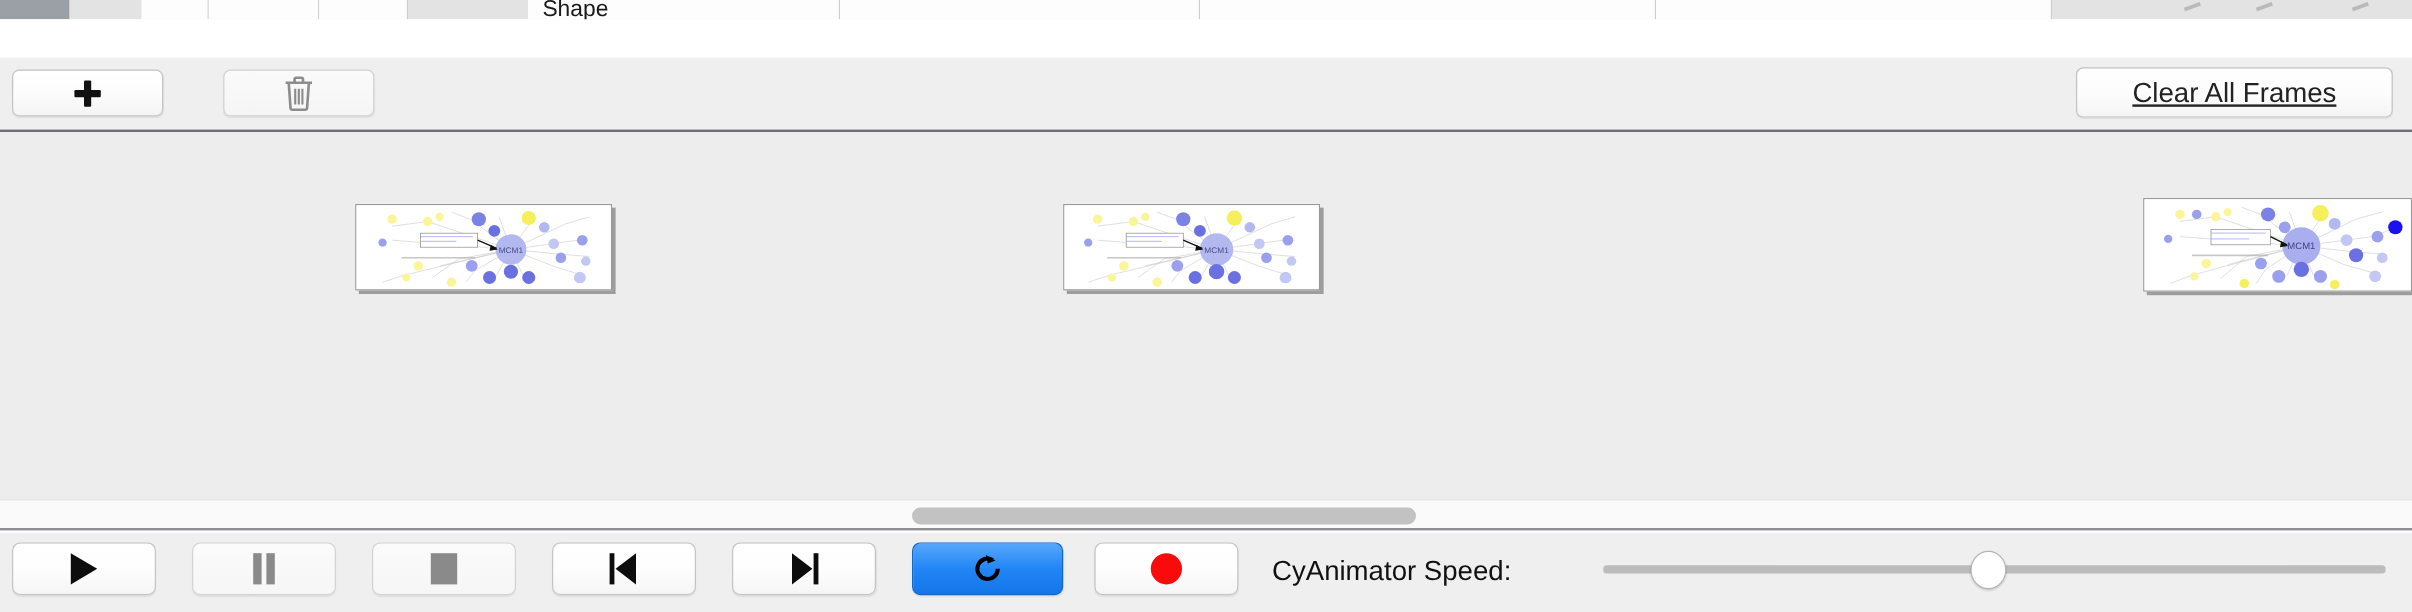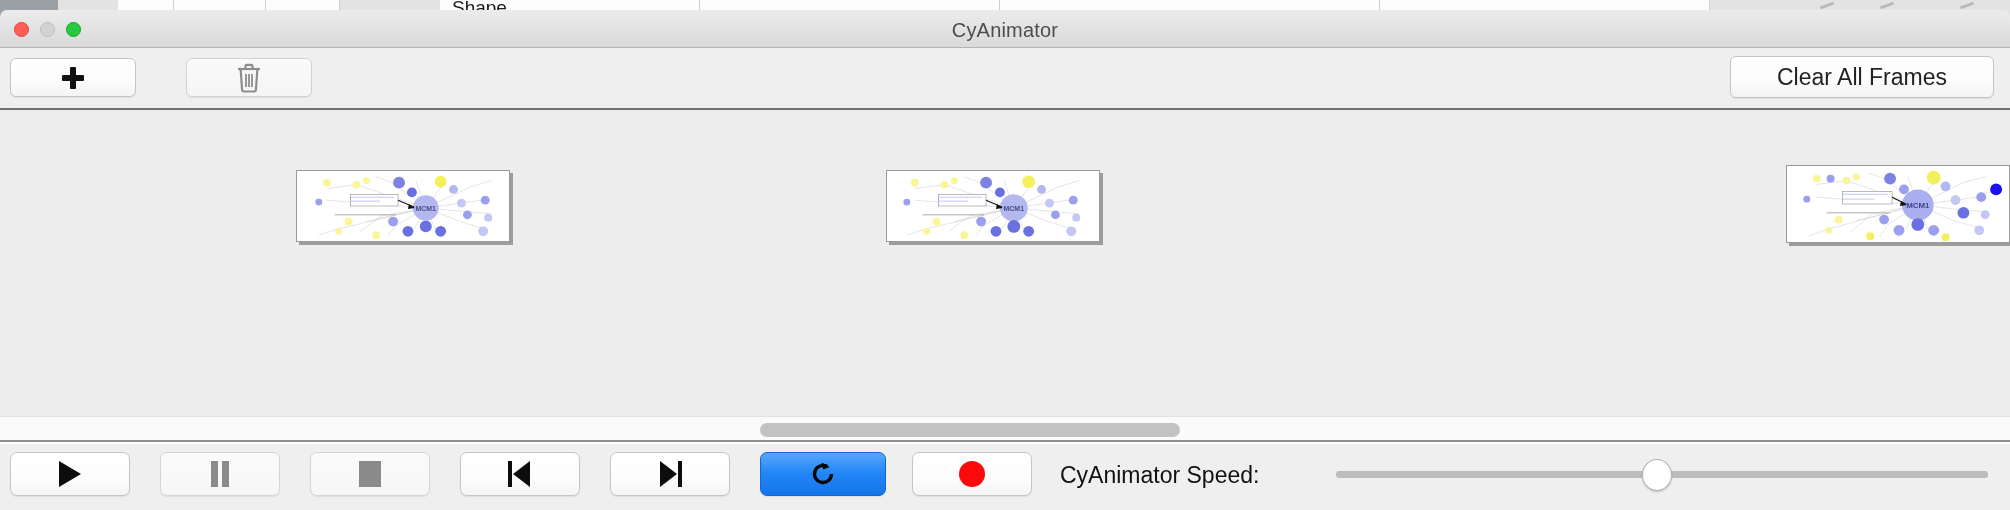--- a/index.html
+++ b/index.html
@@ -56,21 +56,21 @@
     display: flex; align-items: center; justify-content: center;
     cursor: pointer; user-select: none;
   }
   .btn.disabled {
     background: linear-gradient(to bottom, #fafafa 0%, #f5f5f5 100%);
     border-color: #d2d2d2;
   }
   .btn-add   { left: 10px;  top: 10px; width: 126px; height: 39px; }
   .btn-del   { left: 186px; top: 10px; width: 126px; height: 39px; }
   .btn-clear { left: 1730px;top: 8px;  width: 264px; height: 42px;
-               font-size: 23px; color: #222; }
+               font-size: 23px; color: #222; text-decoration: underline; }
 
   .plus-icon { position: relative; width: 22px; height: 22px; }
   .plus-icon::before, .plus-icon::after {
     content: ""; position: absolute; background: #111; border-radius: 1px;
   }
   .plus-icon::before { left: 8px; top: 0;  width: 6px;  height: 22px; }
   .plus-icon::after  { left: 0;  top: 8px; width: 22px; height: 6px; }
 
   
   .timeline-panel {
@@ -78,21 +78,20 @@
     background: #ededed;
   }
 
   .frame {
     position: absolute; top: 210px;
     background: #ffffff;
     border: 1px solid #9a9a9a;
     box-shadow: 3px 3px 0 rgba(130,130,130,0.75);
     overflow: hidden;
     cursor: pointer;
-    font-weight: bold;
   }
 
   
   .net { position: absolute; inset: 0; background: #ffffff; }
   .net svg { display: block; width: 100%; height: 100%; }
 
   
   .axis-line {
     position: absolute; left: 0; top: 308px; width: 2010px; height: 3px;
     background: #000000;
@@ -190,26 +189,20 @@
     <div class="bg-chunk" style="left:700px; width:300px;"></div>
     <div class="bg-chunk" style="left:1000px;width:380px;"></div>
     <div class="bg-chunk" style="left:1380px;width:330px;"></div>
     <div class="bg-grey" style="left:1710px;width:300px;"></div>
     <div class="bg-tick" style="left:1820px;"></div>
     <div class="bg-tick" style="left:1880px;"></div>
     <div class="bg-tick" style="left:1960px;"></div>
     <div class="bg-text" style="left:452px;">Shape</div>
   </div>
 
-  <div class="titlebar">
-    <div class="traffic tl-close"></div>
-    <div class="traffic tl-min"></div>
-    <div class="traffic tl-max"></div>
-    <div class="window-title">CyAnimator</div>
-  </div>
 
   <div class="toolbar">
     <div class="btn btn-add">
       <span class="plus-icon"></span>
     </div>
     <div class="btn btn-del disabled">
       <svg width="26" height="30" viewBox="0 0 26 30">
         <path d="M2,6 H24" stroke="#8d8d8d" stroke-width="2.2" fill="none"></path>
         <path d="M9.5,6 V3.2 a1.4,1.4 0 0 1 1.4,-1.4 h4.2 a1.4,1.4 0 0 1 1.4,1.4 V6" stroke="#8d8d8d" stroke-width="2.2" fill="none"></path>
         <path d="M4.6,6 L6.1,27 a1.6,1.6 0 0 0 1.6,1.5 h10.6 a1.6,1.6 0 0 0 1.6,-1.5 L21.4,6" stroke="#8d8d8d" stroke-width="2.2" fill="none"></path>

